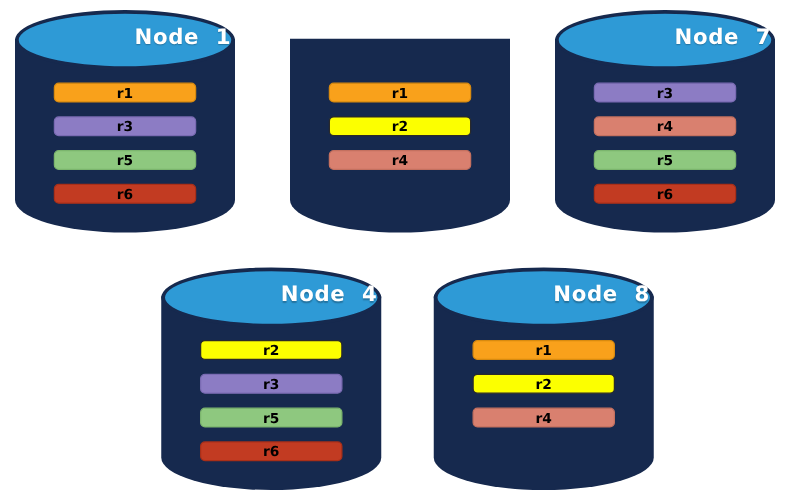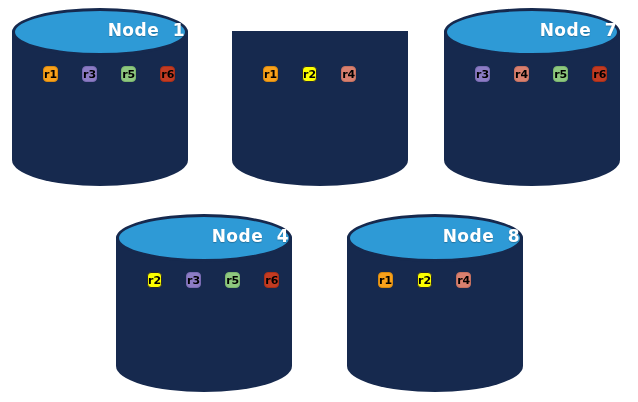--- a/index.html
+++ b/index.html
@@ -16,21 +16,21 @@
     overflow: hidden;
   }
   .node {
     position: absolute;
     width: 176px;
     height: 178px;
   }
   .pos-1 { left: 12px;  top: 8px; }
   .pos-2 { left: 232px; top: 8px; }
   .pos-3 { left: 444px; top: 8px; }
-  .pos-4 { left: 116px; top: 214px; }
+  .pos-4 { left: 129px; top: 214px; }
   .pos-5 { left: 347px; top: 214px; }
 
   .node-body {
     position: absolute;
     left: 0;
     right: 0;
     top: 23px;
     bottom: 0;
     background: var(--body-color, #16294E);
     border-radius: 0 0 50% 50% / 0 0 26px 26px;
@@ -58,23 +58,24 @@
     letter-spacing: 0.5px;
     margin-top: -4px;
     text-shadow: 0 1px 1px rgba(0,0,0,0.25);
   }
   .bars {
     position: absolute;
     left: 31px;
     right: 31px;
     top: 58px;
     display: flex;
-    flex-direction: row;
-    gap: 24px;
+    flex-direction: column;
+    gap: 11px;
     z-index: 3;
+    justify-content: flex-end;
   }
   .bar {
     height: 14px;
     border-radius: 4px;
     border: 1px solid transparent;
     box-sizing: content-box;
     display: flex;
     align-items: center;
     justify-content: center;
     font-size: 11px;

